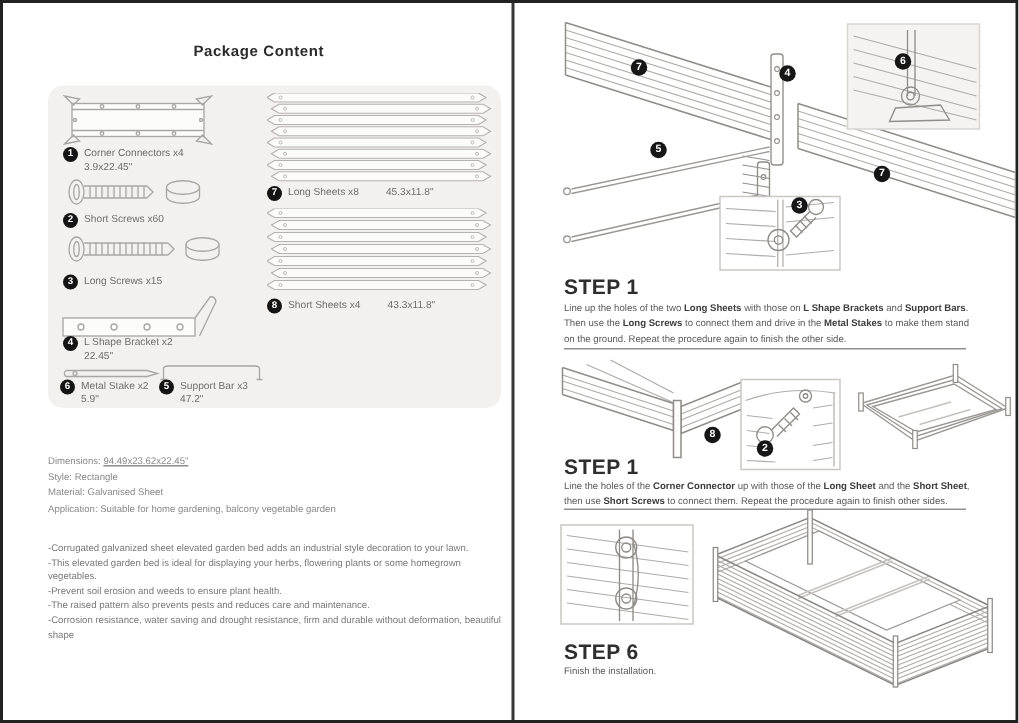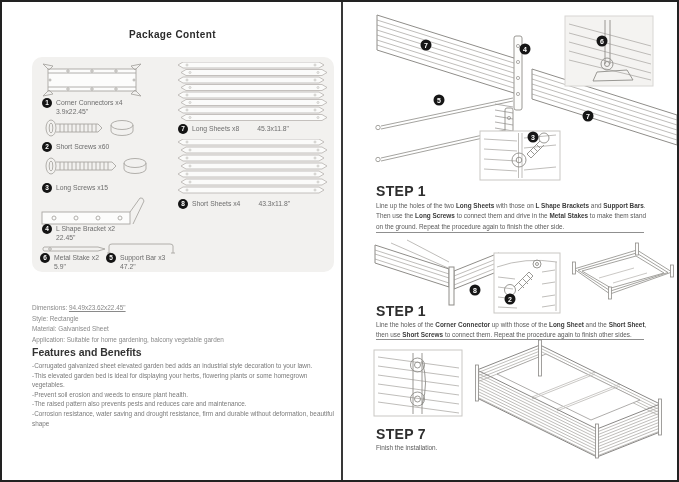--- a/index.html
+++ b/index.html
@@ -167,21 +167,20 @@
     <span class="inline-size">43.3x11.8"</span>
   </div>
 
   <div class="abs" style="left:30px;top:301px;width:300px">
     <div class="spec-line">Dimensions: <span class="u">94.49x23.62x22.45"</span></div>
     <div class="spec-line">Style: Rectangle</div>
     <div class="spec-line">Material: Galvanised Sheet</div>
     <div class="spec-line">Application: Suitable for home gardening, balcony vegetable garden</div>
   </div>
 
-  <div class="abs sec-head" style="left:30px;top:344px">Features and Benefits</div>
   <div class="abs" style="left:30px;top:359px;width:302px">
     <div class="feat-line">-Corrugated galvanized sheet elevated garden bed adds an industrial style decoration to your lawn.</div>
     <div class="feat-line">-This elevated garden bed is ideal for displaying your herbs, flowering plants or some homegrown vegetables.</div>
     <div class="feat-line">-Prevent soil erosion and weeds to ensure plant health.</div>
     <div class="feat-line">-The raised pattern also prevents pests and reduces care and maintenance.</div>
     <div class="feat-line">-Corrosion resistance, water saving and drought resistance, firm and durable without deformation, beautiful shape</div>
   </div>
 
   <div class="abs" style="left:345px;top:6px;width:332px;height:176px">
     <svg width="332" height="176" viewBox="0 0 332 176">
@@ -332,15 +331,15 @@
       </g>
       <g fill="#fdfdfc" stroke="#8a8886" stroke-width="0.8">
         <rect x="128.5" y="28" width="3" height="36"></rect>
           <rect x="191.5" y="3" width="3" height="36"></rect>
         <rect x="311.5" y="62" width="3" height="36"></rect>
           <rect x="248.5" y="87" width="3" height="34"></rect>
       </g>
     </svg>
   </div>
 
-  <div class="abs step-title" style="left:374px;top:424px">STEP 7</div>
+  <div class="abs step-title" style="left:374px;top:424px">STEP 6</div>
   <div class="abs step-text" style="left:374px;top:441px;width:200px">Finish the installation.</div>
 </div>
 
 </body></html>

